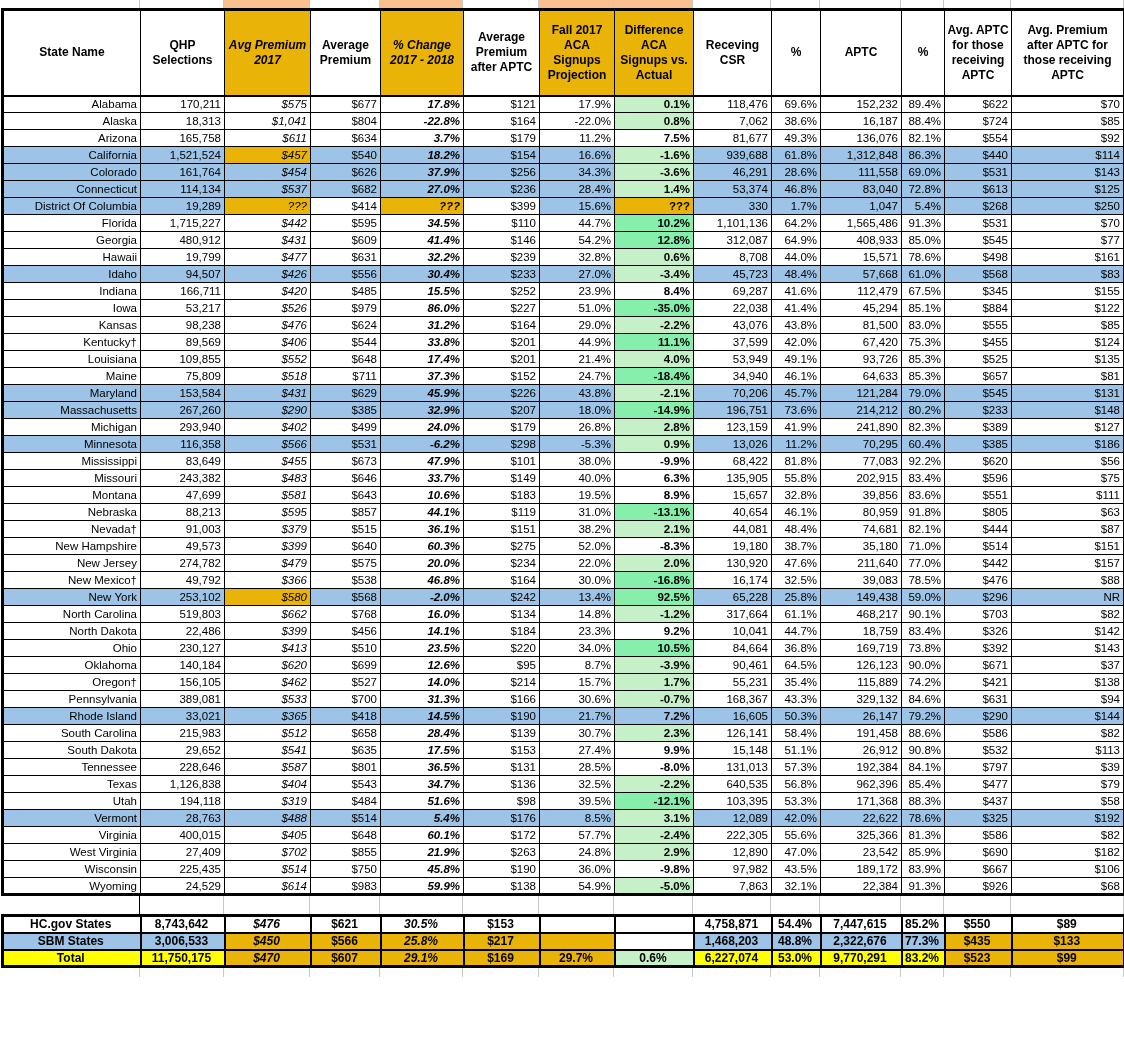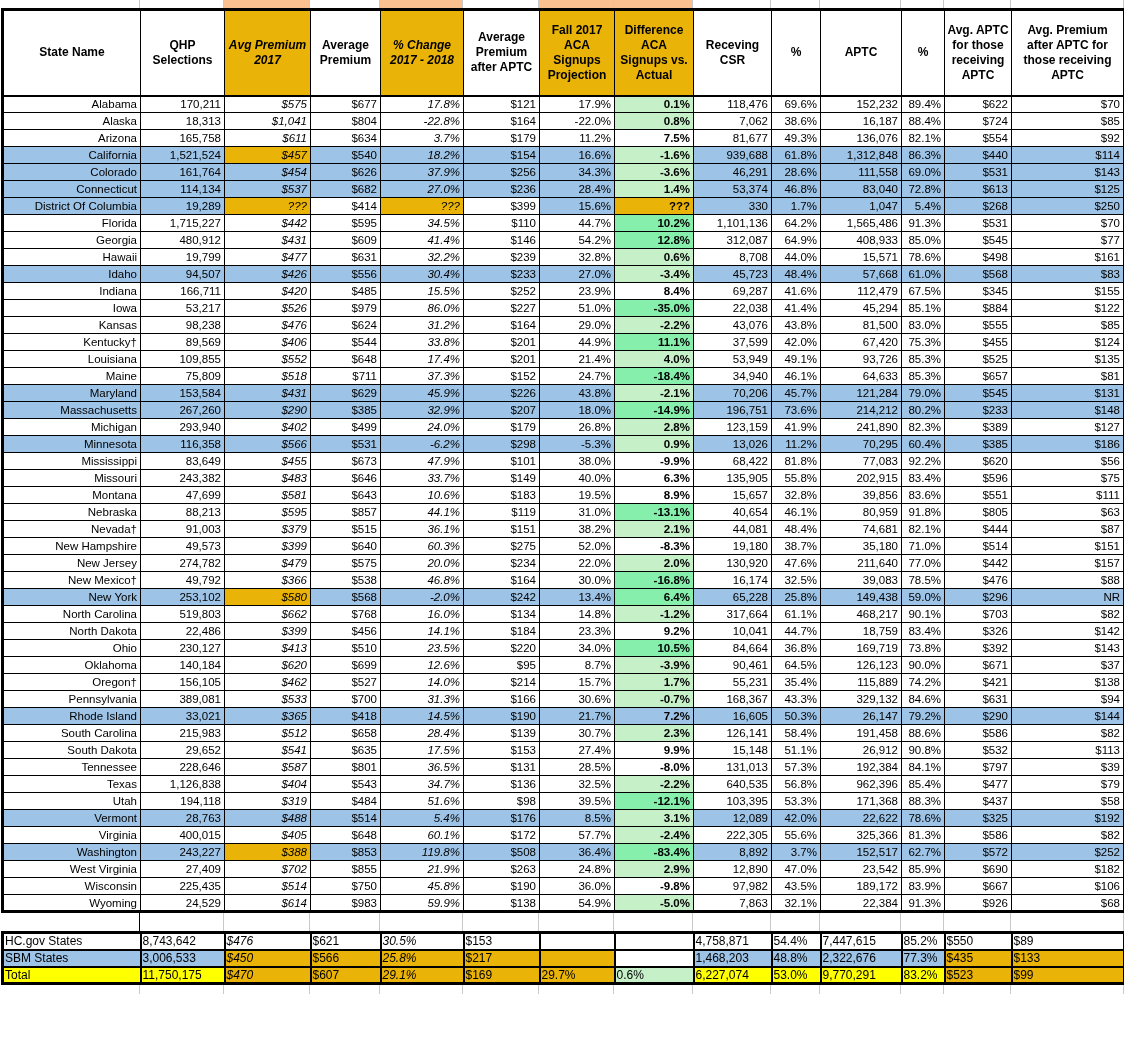--- a/index.html
+++ b/index.html
@@ -17,34 +17,34 @@
   table.main{border:3px solid #000;}
   table.main th{border:1px solid #000;border-bottom:2px solid #000;
     font-size:12px;font-weight:bold;text-align:center;vertical-align:middle;
     padding:1px 2px;white-space:normal;line-height:1.25;height:86px;}
   table.main th.hdr-italic{font-style:italic;}
   table.main td{border:1px solid #000;font-size:11.5px;text-align:right;
     padding:0 3px 0 1px;height:17px;vertical-align:middle;}
 
   
   table.summary{border:3px solid #000;}
-  table.summary td{border:2px solid #000;font-size:12px;font-weight:normal;
-    text-align:left;padding:0 3px 0 1px;height:17px;vertical-align:middle;}
+  table.summary td{border:2px solid #000;font-size:12px;font-weight:bold;
+    text-align:center;padding:0 3px 0 1px;height:17px;vertical-align:middle;}
 
   
   .f-w{background:#ffffff;}
   .f-b{background:#9DC3E6;}
   .f-o{background:#eab308;}
   .f-g{background:#C6F0C8;}
   .f-p{background:#86efac;}
   .f-y{background:#FFFF00;}
 
   
   .col-avg2017{font-style:italic;}
-  .col-pctchange{font-weight:normal;font-style:italic;}
+  .col-pctchange{font-weight:bold;font-style:italic;}
   .col-diff{font-weight:bold;}
 </style>
 </head>
 <body>
 
 <div id="sheet">
 
   <table class="strip" id="top-strip">
     <colgroup>
         <col style="width: 138px;">
@@ -583,21 +583,21 @@
           <td class="f-w col-premafter">$88</td>
         </tr>
         <tr>
           <td class="f-b col-state">New York</td>
           <td class="f-b col-qhp">253,102</td>
           <td class="f-o col-avg2017">$580</td>
           <td class="f-b col-avgprem">$568</td>
           <td class="f-b col-pctchange">-2.0%</td>
           <td class="f-b col-afteraptc">$242</td>
           <td class="f-b col-fall">13.4%</td>
-          <td class="f-p col-diff">6.4%</td>
+          <td class="f-p col-diff">92.5%</td>
           <td class="f-b col-csr">65,228</td>
           <td class="f-b col-csrpct">25.8%</td>
           <td class="f-b col-aptc">149,438</td>
           <td class="f-b col-aptcpct">59.0%</td>
           <td class="f-b col-avgaptc">$296</td>
           <td class="f-b col-premafter">NR</td>
         </tr>
         <tr>
           <td class="f-w col-state">North Carolina</td>
           <td class="f-w col-qhp">519,803</td>
@@ -814,36 +814,20 @@
           <td class="f-w col-pctchange">60.1%</td>
           <td class="f-w col-afteraptc">$172</td>
           <td class="f-w col-fall">57.7%</td>
           <td class="f-g col-diff">-2.4%</td>
           <td class="f-w col-csr">222,305</td>
           <td class="f-w col-csrpct">55.6%</td>
           <td class="f-w col-aptc">325,366</td>
           <td class="f-w col-aptcpct">81.3%</td>
           <td class="f-w col-avgaptc">$586</td>
           <td class="f-w col-premafter">$82</td>
-        </tr>
-        <tr>
-          <td class="f-b col-state">Washington</td>
-          <td class="f-b col-qhp">243,227</td>
-          <td class="f-o col-avg2017">$388</td>
-          <td class="f-b col-avgprem">$853</td>
-          <td class="f-b col-pctchange">119.8%</td>
-          <td class="f-b col-afteraptc">$508</td>
-          <td class="f-b col-fall">36.4%</td>
-          <td class="f-p col-diff">-83.4%</td>
-          <td class="f-b col-csr">8,892</td>
-          <td class="f-b col-csrpct">3.7%</td>
-          <td class="f-b col-aptc">152,517</td>
-          <td class="f-b col-aptcpct">62.7%</td>
-          <td class="f-b col-avgaptc">$572</td>
-          <td class="f-b col-premafter">$252</td>
         </tr>
         <tr>
           <td class="f-w col-state">West Virginia</td>
           <td class="f-w col-qhp">27,409</td>
           <td class="f-w col-avg2017">$702</td>
           <td class="f-w col-avgprem">$855</td>
           <td class="f-w col-pctchange">21.9%</td>
           <td class="f-w col-afteraptc">$263</td>
           <td class="f-w col-fall">24.8%</td>
           <td class="f-g col-diff">2.9%</td>

